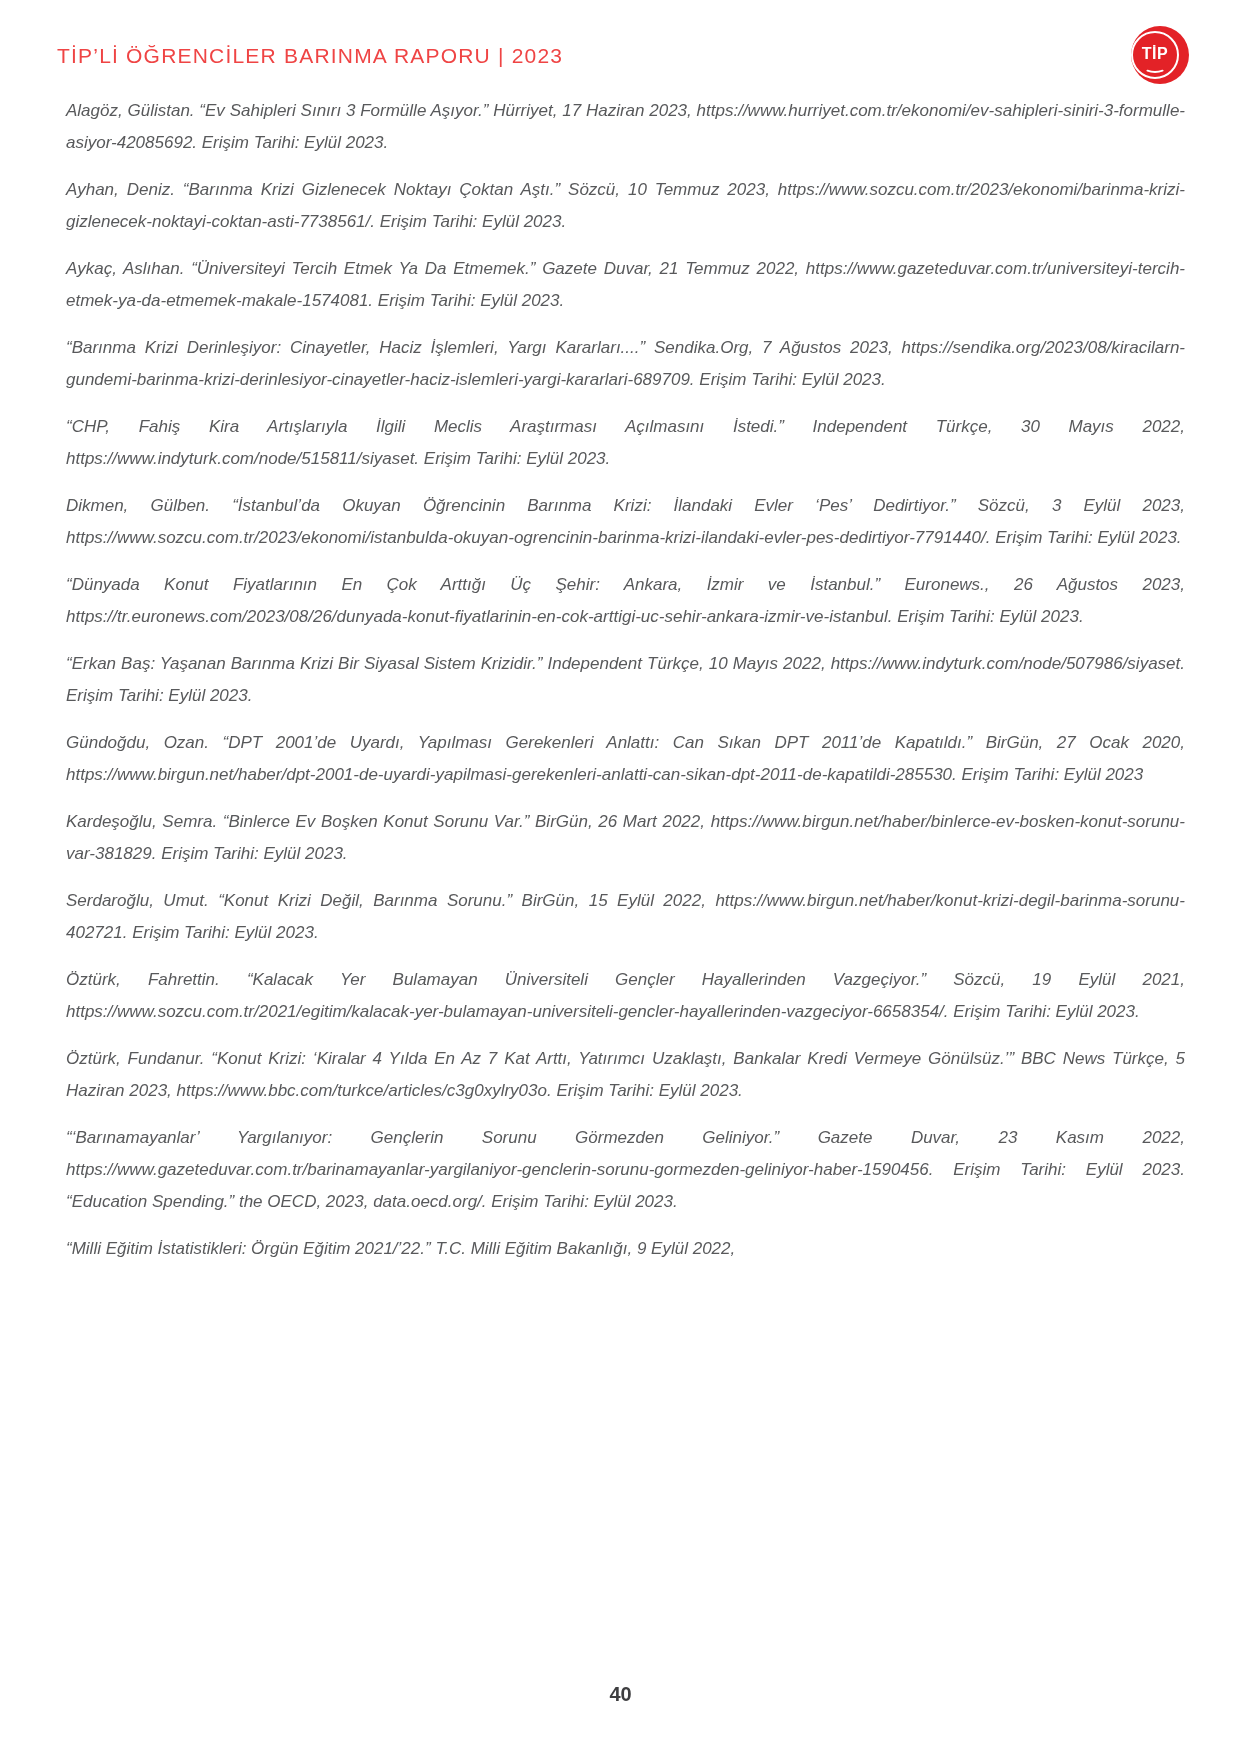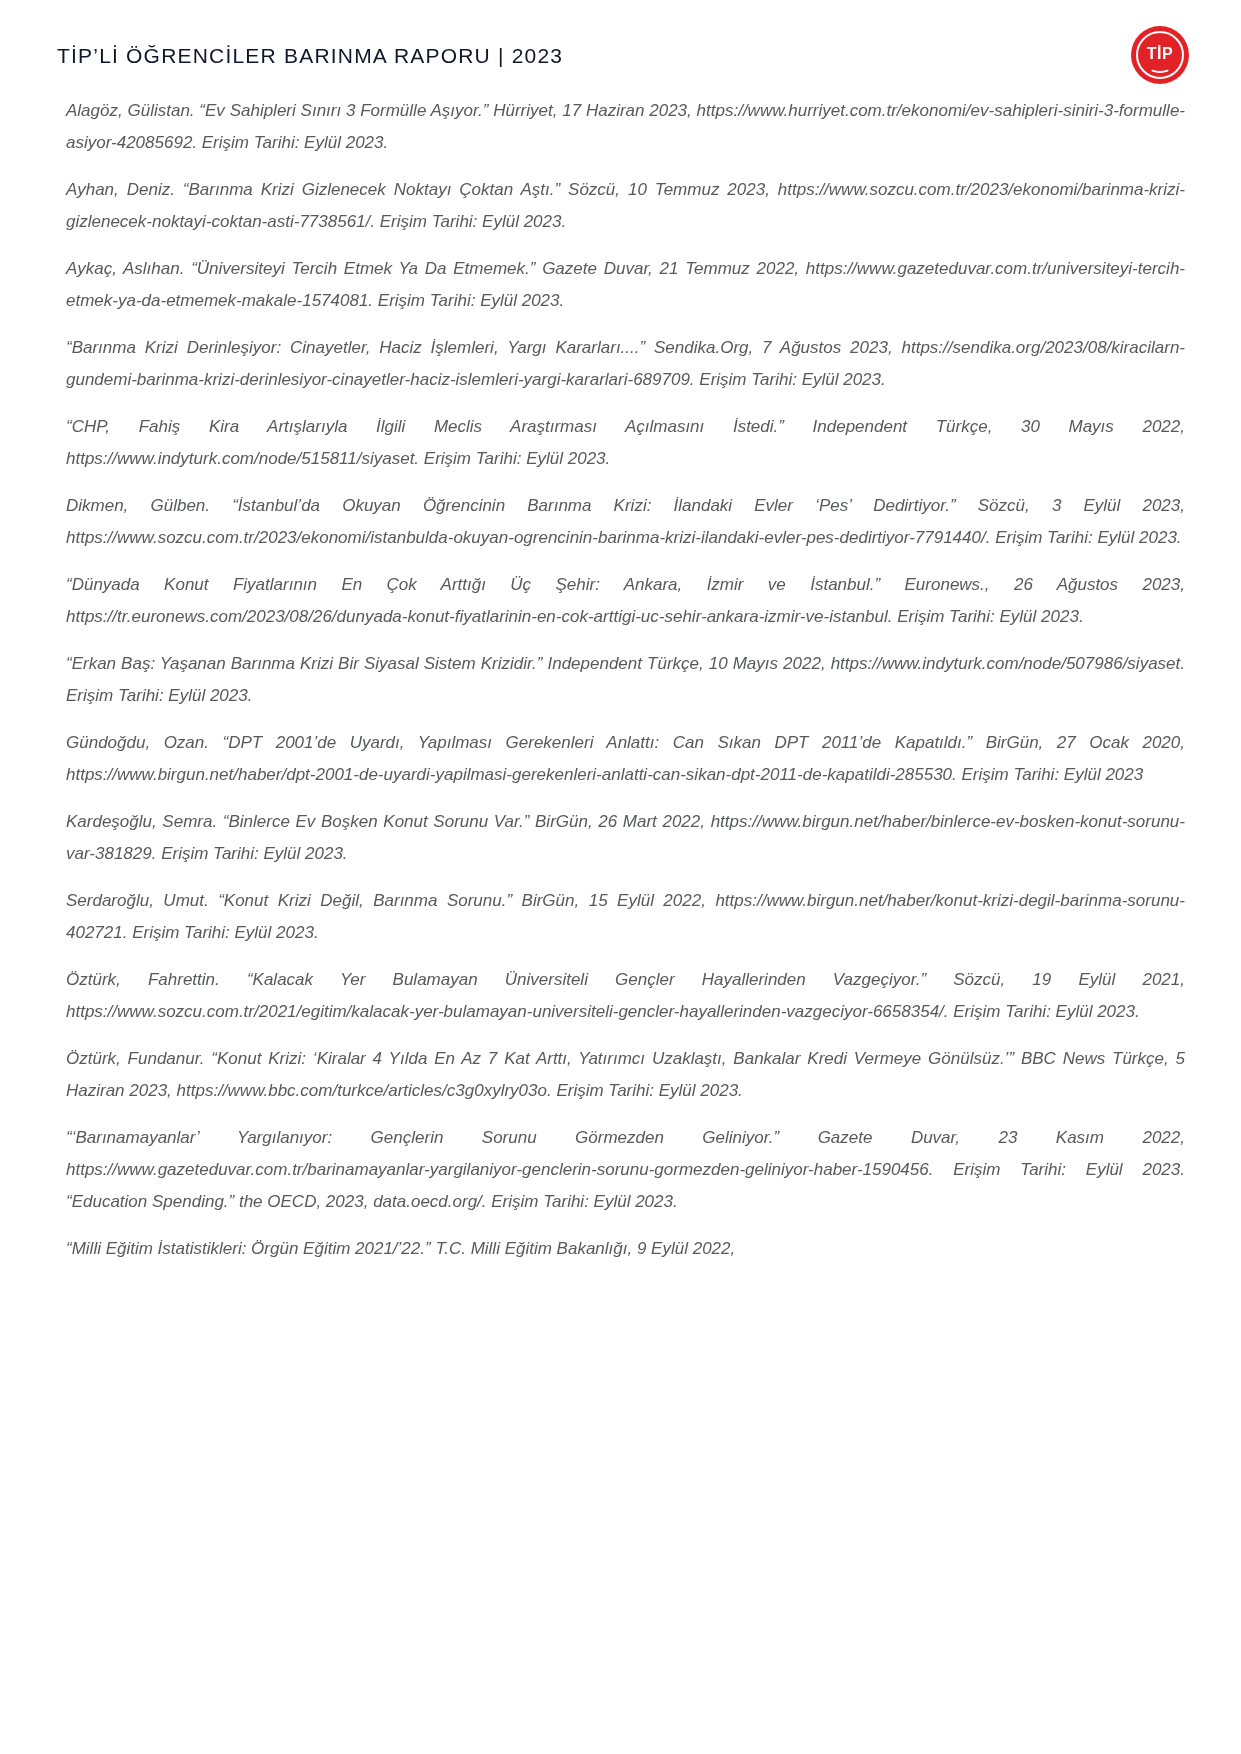--- a/index.html
+++ b/index.html
@@ -11,35 +11,35 @@
     background: #ffffff;
     font-family: "Liberation Sans", sans-serif;
     overflow: hidden;
   }
   .header-title {
     position: absolute;
     top: 44px;
     left: 57px;
     font-size: 21px;
     letter-spacing: 1.2px;
-    color: #0f172a;
+    color: #ef4444;
     font-weight: normal;
     white-space: nowrap;
   }
   .logo {
     position: absolute;
     top: 26px;
     right: 52px;
     width: 58px;
     height: 58px;
     border-radius: 50%;
     background: #e32227;
     display: flex;
     align-items: center;
-    justify-content: center;
+    justify-content: flex-start;
   }
   .logo-ring {
     width: 48px;
     height: 48px;
     border-radius: 50%;
     border: 2px solid #ffffff;
     display: flex;
     flex-direction: column;
     align-items: center;
     justify-content: center;
@@ -113,14 +113,15 @@
       <p class="entry">“Erkan Baş: Yaşanan Barınma Krizi Bir Siyasal Sistem Krizidir.” Independent Türkçe, 10 Mayıs 2022, https://www.indyturk.com/node/507986/siyaset. Erişim Tarihi: Eylül 2023.</p>
       <p class="entry">Gündoğdu, Ozan. “DPT 2001’de Uyardı, Yapılması Gerekenleri Anlattı: Can Sıkan DPT 2011’de Kapatıldı.” BirGün, 27 Ocak 2020, https://www.birgun.net/haber/dpt-2001-de-uyardi-yapilmasi-gerekenleri-anlatti-can-sikan-dpt-2011-de-kapatildi-285530. Erişim Tarihi: Eylül 2023</p>
       <p class="entry">Kardeşoğlu, Semra. “Binlerce Ev Boşken Konut Sorunu Var.” BirGün, 26 Mart 2022, https://www.birgun.net/haber/binlerce-ev-bosken-konut-sorunu-var-381829. Erişim Tarihi: Eylül 2023.</p>
       <p class="entry">Serdaroğlu, Umut. “Konut Krizi Değil, Barınma Sorunu.” BirGün, 15 Eylül 2022, https://www.birgun.net/haber/konut-krizi-degil-barinma-sorunu-402721. Erişim Tarihi: Eylül 2023.</p>
       <p class="entry">Öztürk, Fahrettin. “Kalacak Yer Bulamayan Üniversiteli Gençler Hayallerinden Vazgeçiyor.” Sözcü, 19 Eylül 2021, https://www.sozcu.com.tr/2021/egitim/kalacak-yer-bulamayan-universiteli-gencler-hayallerinden-vazgeciyor-6658354/. Erişim Tarihi: Eylül 2023.</p>
       <p class="entry">Öztürk, Fundanur. “Konut Krizi: ‘Kiralar 4 Yılda En Az 7 Kat Arttı, Yatırımcı Uzaklaştı, Bankalar Kredi Vermeye Gönülsüz.’” BBC News Türkçe, 5 Haziran 2023, https://www.bbc.com/turkce/articles/c3g0xylry03o. Erişim Tarihi: Eylül 2023.</p>
       <p class="entry">“‘Barınamayanlar’ Yargılanıyor: Gençlerin Sorunu Görmezden Geliniyor.” Gazete Duvar, 23 Kasım 2022, https://www.gazeteduvar.com.tr/barinamayanlar-yargilaniyor-genclerin-sorunu-gormezden-geliniyor-haber-1590456. Erişim Tarihi: Eylül 2023. “Education Spending.” the OECD, 2023, data.oecd.org/. Erişim Tarihi: Eylül 2023.</p>
       <p class="entry">“Milli Eğitim İstatistikleri: Örgün Eğitim 2021/’22.” T.C. Milli Eğitim Bakanlığı, 9 Eylül 2022,</p>
     </div>
 
+  <div class="page-number">40</div>
 
 </div>
 
 </body></html>

